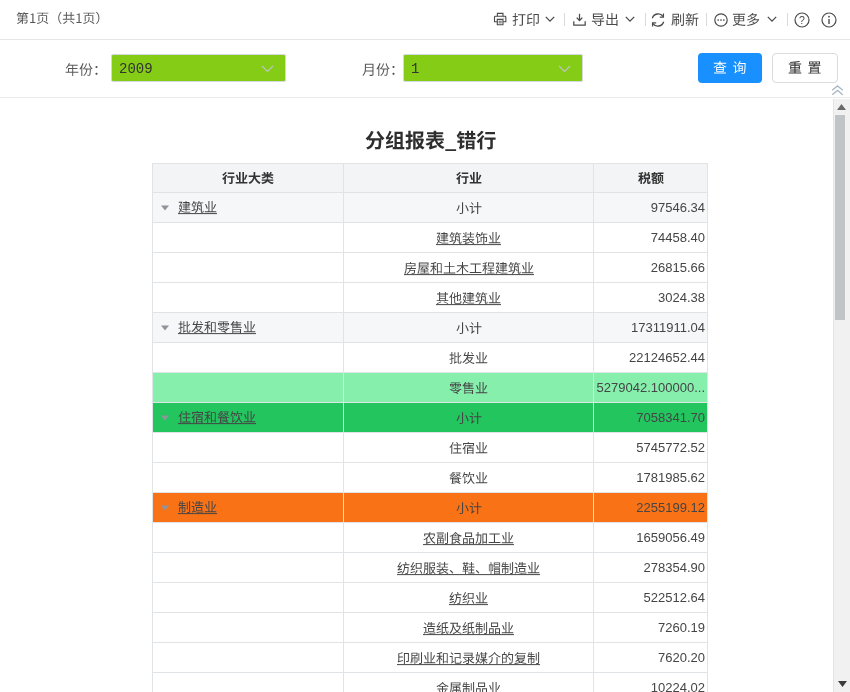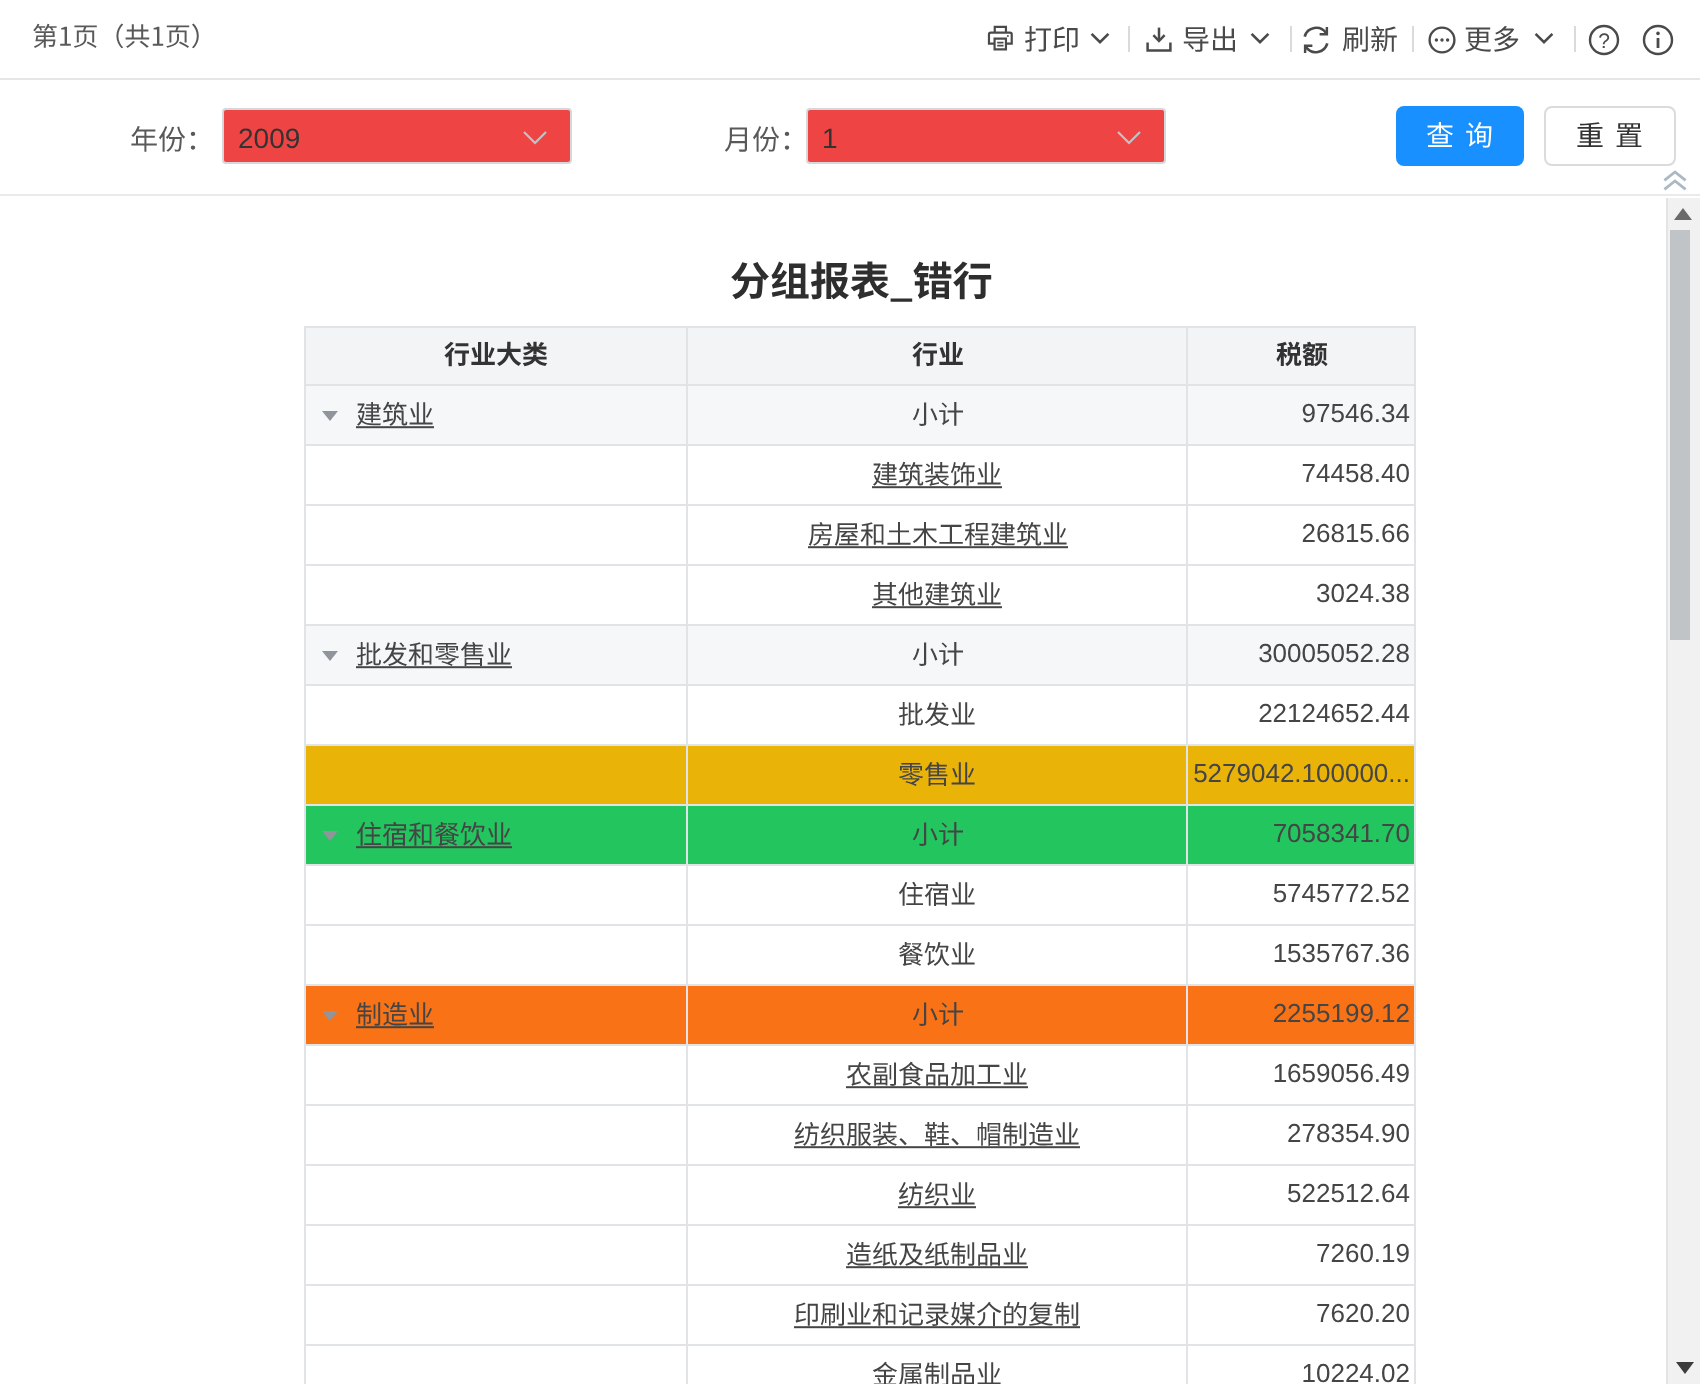--- a/index.html
+++ b/index.html
@@ -7,22 +7,22 @@
 .tb svg, #collapse svg, #scroll svg, .selbox .sc svg, #pageno svg,
 .plabel svg { display:block; }
 #topbar { position:absolute; left:0; top:0; width:850px; height:40px;
   border-bottom:1px solid #e4e6e8; }
 #pageno { position:absolute; left:15px; top:11px; }
 .tb { position:absolute; }
 .sep { position:absolute; width:1px; height:13px; top:13px; background:#d8dadc; }
 #parampanel { position:absolute; left:0; top:41px; width:850px; height:57px; }
 #parampanel .divider { position:absolute; left:0; bottom:0; width:850px; height:1px; background:#e8eaec; }
 .selbox { position:absolute; top:13px; height:28px; border:1px solid #d5d8db;
-  border-radius:2px; background:#ef4444; font-size:14px; color:#333;
-  display:flex; align-items:center; padding-left:7px; padding-top:1px; }
+  border-radius:2px; background:#84cc16; font-size:14px; color:#333;
+  display:flex; align-items:center; padding-left:7px; padding-top:1px;font-family:Liberation Mono, monospace; }
 .selbox .sc { position:absolute; right:11px; top:10px; }
 #btnq { position:absolute; left:698px; top:12px; width:64px; height:30px;
   background:#1890ff; border-radius:4px; display:flex; align-items:center; justify-content:center; }
 #btnr { position:absolute; left:772px; top:12px; width:66px; height:30px;
   background:#fff; border:1px solid #d9dbdd; border-radius:4px;
   display:flex; align-items:center; justify-content:center; }
 #collapse { position:absolute; left:831px; top:85px; }
 #content { position:absolute; left:0; top:99px; width:833px; height:593px;
   overflow:hidden; background:#fff;margin-top:20px; }
 #title { position:absolute; left:0; top:11px; width:860px; text-align:center; }
@@ -240,30 +240,30 @@
                 <svg width="80" height="15" viewBox="-1.0 -11.9 80 15">
                   <path fill="#454545" d="M2.4 -10.9V-8.3H0.6V-7.4H2.4V-4.5C1.7 -4.4 1 -4.2 0.4 -4L0.7 -3.1L2.4 -3.6V-0.2C2.4 -0 2.3 0 2.1 0.1C2 0.1 1.4 0.1 0.8 0C0.9 0.3 1.1 0.7 1.1 0.9C2 0.9 2.5 0.9 2.9 0.8C3.2 0.6 3.3 0.4 3.3 -0.2V-3.9L5 -4.4L4.8 -5.2L3.3 -4.8V-7.4H4.8V-8.3H3.3V-10.9ZM5.4 0.8C5.6 0.6 6 0.4 8.3 -0.6C8.2 -0.8 8.1 -1.2 8.1 -1.5L6.3 -0.8V-5.8H8.2V-6.7H6.3V-10.7H5.4V-1C5.4 -0.5 5.1 -0.2 4.9 -0C5.1 0.2 5.3 0.6 5.4 0.8ZM11.5 -7.9C11 -7.4 10.3 -6.8 9.7 -6.2V-10.7H8.7V-0.8C8.7 0.4 9 0.7 9.9 0.7C10.1 0.7 11.1 0.7 11.3 0.7C12.2 0.7 12.4 0.1 12.5 -1.6C12.2 -1.7 11.8 -1.9 11.6 -2.1C11.6 -0.6 11.5 -0.2 11.2 -0.2C11 -0.2 10.2 -0.2 10 -0.2C9.7 -0.2 9.7 -0.3 9.7 -0.8V-5.2C10.5 -5.8 11.5 -6.6 12.3 -7.3Z M21.7 -10.3C22.3 -9.7 23 -8.8 23.4 -8.3L24.2 -8.9C23.8 -9.3 23.1 -10.2 22.5 -10.7ZM14.9 -6.8C15 -6.9 15.4 -7 16.3 -7H18.1C17.2 -4.3 15.8 -2.2 13.4 -0.7C13.6 -0.6 14 -0.2 14.1 0C15.8 -1 17 -2.4 18 -4C18.5 -3 19.1 -2.1 19.9 -1.4C18.8 -0.6 17.5 -0.1 16.1 0.2C16.3 0.4 16.5 0.8 16.6 1.1C18.1 0.7 19.5 0.1 20.7 -0.8C21.8 0.1 23.3 0.7 24.9 1.1C25.1 0.8 25.3 0.4 25.5 0.2C23.9 -0.1 22.6 -0.7 21.4 -1.4C22.6 -2.4 23.4 -3.7 24 -5.4L23.3 -5.7L23.1 -5.6H18.7C18.9 -6.1 19.1 -6.5 19.2 -7H25.1L25.1 -8H19.5C19.7 -8.9 19.8 -9.8 20 -10.8L18.9 -11C18.8 -9.9 18.6 -8.9 18.3 -8H16C16.3 -8.6 16.7 -9.5 16.9 -10.4L15.9 -10.6C15.7 -9.6 15.2 -8.5 15 -8.2C14.9 -8 14.7 -7.8 14.5 -7.7C14.7 -7.5 14.8 -7 14.9 -6.8ZM20.6 -2C19.8 -2.8 19.1 -3.7 18.6 -4.7H22.6C22.2 -3.6 21.5 -2.7 20.6 -2Z M32.9 -9.7V0.5H33.9V-0.6H36.8V0.4H37.7V-9.7ZM33.9 -1.5V-8.8H36.8V-1.5ZM31.7 -10.8C30.6 -10.3 28.5 -9.9 26.8 -9.7C26.9 -9.5 27 -9.2 27.1 -8.9C27.7 -9 28.5 -9.1 29.2 -9.2V-7.1H26.6V-6.2H29C28.4 -4.5 27.3 -2.7 26.3 -1.7C26.5 -1.5 26.8 -1.1 26.9 -0.8C27.7 -1.7 28.6 -3.2 29.2 -4.8V1H30.2V-4.7C30.7 -4 31.5 -3 31.8 -2.5L32.4 -3.3C32 -3.7 30.7 -5.3 30.2 -5.8V-6.2H32.4V-7.1H30.2V-9.4C31 -9.6 31.7 -9.8 32.4 -10Z M41.5 -7.6V-6.9H44.3V-7.6ZM41.2 -6.3V-5.6H44.3V-6.3ZM46.6 -6.3V-5.6H49.8V-6.3ZM46.6 -7.6V-6.9H49.5V-7.6ZM40 -8.9V-6.6H40.9V-8.2H45V-6.2H45.9V-8.2H50.1V-6.6H51V-8.9H45.9V-9.7H50.2V-10.4H40.7V-9.7H45V-8.9ZM44.6 -3.9C45 -3.6 45.4 -3.1 45.7 -2.8H41.2V-2.1H48.3C47.6 -1.5 46.5 -1 45.7 -0.6C44.8 -0.9 43.9 -1.2 43.1 -1.4L42.7 -0.8C44.5 -0.3 46.7 0.5 47.9 1.1L48.3 0.4C47.9 0.2 47.4 -0 46.8 -0.2C47.9 -0.8 49.2 -1.6 49.9 -2.4L49.3 -2.9L49.2 -2.8H45.9L46.4 -3.2C46.1 -3.5 45.6 -4 45.2 -4.3ZM45.7 -5.9C44.3 -4.9 41.7 -4 39.5 -3.5C39.7 -3.3 39.9 -3 40 -2.8C41.8 -3.2 43.8 -3.9 45.3 -4.8C46.8 -4 49.3 -3.2 51 -2.8C51.2 -3 51.4 -3.4 51.6 -3.6C49.9 -3.9 47.5 -4.5 46.1 -5.2L46.4 -5.5Z M55.2 -10.9C54.6 -9.5 53.5 -8 52.4 -7.1C52.6 -6.9 53 -6.6 53.1 -6.4C53.5 -6.7 53.9 -7.2 54.3 -7.6V-3.3H55.2V-3.8H63.7V-4.6H59.5V-5.6H62.8V-6.3H59.5V-7.2H62.8V-7.9H59.5V-8.7H63.4V-9.5H59.7C59.5 -9.9 59.2 -10.5 58.9 -10.9L58.1 -10.7C58.3 -10.3 58.5 -9.9 58.6 -9.5H55.5C55.8 -9.9 56 -10.3 56.2 -10.7ZM54.3 -2.9V1.1H55.2V0.4H62V1.1H63V-2.9ZM55.2 -0.4V-2.1H62V-0.4ZM58.6 -7.2V-6.3H55.2V-7.2ZM58.6 -7.9H55.2V-8.7H58.6ZM58.6 -5.6V-4.6H55.2V-5.6Z M76.1 -7.9C75.6 -6.5 74.7 -4.6 73.9 -3.4L74.8 -3C75.5 -4.2 76.4 -6 77 -7.5ZM66.1 -7.7C66.8 -6.2 67.5 -4.2 67.8 -3.1L68.8 -3.4C68.5 -4.6 67.7 -6.5 67 -7.9ZM72.6 -10.8V-0.6H70.4V-10.8H69.4V-0.6H65.8V0.4H77.3V-0.6H73.6V-10.8Z"></path>
                   <rect x="0" y="1.2" width="78" height="1" fill="#454545"></rect>
                 </svg>
               </span>
             </div>
           </td>
           <td class="c2"><svg width="28" height="15" viewBox="-1.0 -11.9 28 15">
               <path fill="#454545" d="M6 -10.7V-0.3C6 -0.1 5.9 0 5.7 0C5.4 0.1 4.5 0.1 3.5 0C3.7 0.3 3.8 0.8 3.9 1C5.1 1.1 5.9 1 6.4 0.9C6.9 0.7 7.1 0.4 7.1 -0.3V-10.7ZM9.2 -7.4C10.3 -5.6 11.3 -3.1 11.6 -1.6L12.7 -2C12.3 -3.6 11.2 -6 10.1 -7.8ZM2.6 -7.7C2.3 -5.9 1.6 -3.7 0.4 -2.3C0.7 -2.2 1.1 -2 1.3 -1.8C2.5 -3.2 3.3 -5.6 3.7 -7.5Z M14.8 -10.1C15.5 -9.5 16.4 -8.6 16.8 -8L17.5 -8.7C17.1 -9.3 16.1 -10.1 15.4 -10.7ZM13.6 -6.8V-5.9H15.7V-1.2C15.7 -0.7 15.3 -0.3 15 -0.1C15.2 0.1 15.5 0.5 15.5 0.8C15.8 0.5 16.1 0.2 18.6 -1.5C18.5 -1.7 18.3 -2.1 18.3 -2.4L16.7 -1.3V-6.8ZM21.1 -10.9V-6.6H17.8V-5.6H21.1V1H22.2V-5.6H25.5V-6.6H22.2V-10.9Z"></path>
             </svg></td>
-          <td class="c3"><span class="num">30005052.28</span></td>
+          <td class="c3"><span class="num">17311911.04</span></td>
         </tr>
     <tr style="background:#fff">
           <td class="c1"></td>
           <td class="c2"><svg width="41" height="15" viewBox="-1.0 -11.9 41 15">
               <path fill="#454545" d="M2.4 -10.9V-8.3H0.6V-7.4H2.4V-4.5C1.7 -4.4 1 -4.2 0.4 -4L0.7 -3.1L2.4 -3.6V-0.2C2.4 -0 2.3 0 2.1 0.1C2 0.1 1.4 0.1 0.8 0C0.9 0.3 1.1 0.7 1.1 0.9C2 0.9 2.5 0.9 2.9 0.8C3.2 0.6 3.3 0.4 3.3 -0.2V-3.9L5 -4.4L4.8 -5.2L3.3 -4.8V-7.4H4.8V-8.3H3.3V-10.9ZM5.4 0.8C5.6 0.6 6 0.4 8.3 -0.6C8.2 -0.8 8.1 -1.2 8.1 -1.5L6.3 -0.8V-5.8H8.2V-6.7H6.3V-10.7H5.4V-1C5.4 -0.5 5.1 -0.2 4.9 -0C5.1 0.2 5.3 0.6 5.4 0.8ZM11.5 -7.9C11 -7.4 10.3 -6.8 9.7 -6.2V-10.7H8.7V-0.8C8.7 0.4 9 0.7 9.9 0.7C10.1 0.7 11.1 0.7 11.3 0.7C12.2 0.7 12.4 0.1 12.5 -1.6C12.2 -1.7 11.8 -1.9 11.6 -2.1C11.6 -0.6 11.5 -0.2 11.2 -0.2C11 -0.2 10.2 -0.2 10 -0.2C9.7 -0.2 9.7 -0.3 9.7 -0.8V-5.2C10.5 -5.8 11.5 -6.6 12.3 -7.3Z M21.7 -10.3C22.3 -9.7 23 -8.8 23.4 -8.3L24.2 -8.9C23.8 -9.3 23.1 -10.2 22.5 -10.7ZM14.9 -6.8C15 -6.9 15.4 -7 16.3 -7H18.1C17.2 -4.3 15.8 -2.2 13.4 -0.7C13.6 -0.6 14 -0.2 14.1 0C15.8 -1 17 -2.4 18 -4C18.5 -3 19.1 -2.1 19.9 -1.4C18.8 -0.6 17.5 -0.1 16.1 0.2C16.3 0.4 16.5 0.8 16.6 1.1C18.1 0.7 19.5 0.1 20.7 -0.8C21.8 0.1 23.3 0.7 24.9 1.1C25.1 0.8 25.3 0.4 25.5 0.2C23.9 -0.1 22.6 -0.7 21.4 -1.4C22.6 -2.4 23.4 -3.7 24 -5.4L23.3 -5.7L23.1 -5.6H18.7C18.9 -6.1 19.1 -6.5 19.2 -7H25.1L25.1 -8H19.5C19.7 -8.9 19.8 -9.8 20 -10.8L18.9 -11C18.8 -9.9 18.6 -8.9 18.3 -8H16C16.3 -8.6 16.7 -9.5 16.9 -10.4L15.9 -10.6C15.7 -9.6 15.2 -8.5 15 -8.2C14.9 -8 14.7 -7.8 14.5 -7.7C14.7 -7.5 14.8 -7 14.9 -6.8ZM20.6 -2C19.8 -2.8 19.1 -3.7 18.6 -4.7H22.6C22.2 -3.6 21.5 -2.7 20.6 -2Z M37.1 -7.9C36.6 -6.5 35.7 -4.6 34.9 -3.4L35.8 -3C36.5 -4.2 37.4 -6 38 -7.5ZM27.1 -7.7C27.8 -6.2 28.5 -4.2 28.8 -3.1L29.8 -3.4C29.5 -4.6 28.7 -6.5 28 -7.9ZM33.6 -10.8V-0.6H31.4V-10.8H30.4V-0.6H26.8V0.4H38.3V-0.6H34.6V-10.8Z"></path>
             </svg></td>
           <td class="c3"><span class="num">22124652.44</span></td>
         </tr>
-    <tr style="background:#eab308">
+    <tr style="background:#86efac">
           <td class="c1"></td>
           <td class="c2"><svg width="41" height="15" viewBox="-1.0 -11.9 41 15">
               <path fill="#454545" d="M2.5 -7.6V-6.9H5.3V-7.6ZM2.2 -6.3V-5.6H5.3V-6.3ZM7.6 -6.3V-5.6H10.8V-6.3ZM7.6 -7.6V-6.9H10.5V-7.6ZM1 -8.9V-6.6H1.9V-8.2H6V-6.2H6.9V-8.2H11.1V-6.6H12V-8.9H6.9V-9.7H11.2V-10.4H1.7V-9.7H6V-8.9ZM5.6 -3.9C6 -3.6 6.4 -3.1 6.7 -2.8H2.2V-2.1H9.3C8.6 -1.5 7.5 -1 6.7 -0.6C5.8 -0.9 4.9 -1.2 4.1 -1.4L3.7 -0.8C5.5 -0.3 7.7 0.5 8.9 1.1L9.3 0.4C8.9 0.2 8.4 -0 7.8 -0.2C8.9 -0.8 10.2 -1.6 10.9 -2.4L10.3 -2.9L10.2 -2.8H6.9L7.4 -3.2C7.1 -3.5 6.6 -4 6.2 -4.3ZM6.7 -5.9C5.3 -4.9 2.7 -4 0.5 -3.5C0.7 -3.3 0.9 -3 1 -2.8C2.8 -3.2 4.8 -3.9 6.3 -4.8C7.8 -4 10.3 -3.2 12 -2.8C12.2 -3 12.4 -3.4 12.6 -3.6C10.9 -3.9 8.4 -4.5 7.1 -5.2L7.4 -5.5Z M16.2 -10.9C15.6 -9.5 14.5 -8 13.4 -7.1C13.6 -6.9 14 -6.6 14.1 -6.4C14.5 -6.7 14.9 -7.2 15.3 -7.6V-3.3H16.2V-3.8H24.7V-4.6H20.5V-5.6H23.8V-6.3H20.5V-7.2H23.8V-7.9H20.5V-8.7H24.4V-9.5H20.7C20.5 -9.9 20.2 -10.5 19.9 -10.9L19.1 -10.7C19.3 -10.3 19.5 -9.9 19.6 -9.5H16.5C16.8 -9.9 17 -10.3 17.2 -10.7ZM15.3 -2.9V1.1H16.2V0.4H23V1.1H24V-2.9ZM16.2 -0.4V-2.1H23V-0.4ZM19.6 -7.2V-6.3H16.2V-7.2ZM19.6 -7.9H16.2V-8.7H19.6ZM19.6 -5.6V-4.6H16.2V-5.6Z M37.1 -7.9C36.6 -6.5 35.7 -4.6 34.9 -3.4L35.8 -3C36.5 -4.2 37.4 -6 38 -7.5ZM27.1 -7.7C27.8 -6.2 28.5 -4.2 28.8 -3.1L29.8 -3.4C29.5 -4.6 28.7 -6.5 28 -7.9ZM33.6 -10.8V-0.6H31.4V-10.8H30.4V-0.6H26.8V0.4H38.3V-0.6H34.6V-10.8Z"></path>
             </svg></td>
           <td class="c3"><span class="num">5279042.100000...</span></td>
         </tr>
     <tr style="background:#22c55e">
           <td class="c1">
             <div class="g">
               <svg width="8" height="6" viewBox="0 0 8 6">
@@ -287,21 +287,21 @@
           <td class="c2"><svg width="41" height="15" viewBox="-1.0 -11.9 41 15">
               <path fill="#454545" d="M7.1 -10.6C7.6 -10 8 -9.1 8.2 -8.5L9.2 -8.9C9 -9.4 8.5 -10.3 8 -11ZM3.7 -10.9C3 -8.9 1.8 -6.9 0.5 -5.7C0.7 -5.5 0.9 -4.9 1 -4.7C1.5 -5.2 1.9 -5.7 2.3 -6.3V1H3.3V-7.8C3.8 -8.7 4.3 -9.6 4.6 -10.6ZM4.1 -0.3V0.6H12.5V-0.3H8.8V-3.6H11.9V-4.6H8.8V-7.4H12.3V-8.4H4.4V-7.4H7.9V-4.6H4.8V-3.6H7.9V-0.3Z M18.6 -10.7C18.7 -10.4 18.9 -10.1 19 -9.8H14.1V-7.6H15.1V-8.9H24V-7.8H25V-9.8H20.2C20 -10.1 19.8 -10.6 19.6 -11ZM18 -5.4V1.1H19V0.3H23.5V1H24.5V-5.4H21.3L21.7 -6.7H25.1V-7.6H17.5V-6.7H20.6C20.6 -6.2 20.4 -5.8 20.3 -5.4ZM19 -2.2H23.5V-0.5H19ZM19 -3V-4.5H23.5V-3ZM16.5 -8.2C15.8 -6.6 14.7 -5.1 13.4 -4.1C13.6 -3.9 13.9 -3.4 14.1 -3.2C14.5 -3.6 14.9 -4.1 15.4 -4.6V1H16.3V-5.9C16.7 -6.5 17.1 -7.2 17.4 -7.9Z M37.1 -7.9C36.6 -6.5 35.7 -4.6 34.9 -3.4L35.8 -3C36.5 -4.2 37.4 -6 38 -7.5ZM27.1 -7.7C27.8 -6.2 28.5 -4.2 28.8 -3.1L29.8 -3.4C29.5 -4.6 28.7 -6.5 28 -7.9ZM33.6 -10.8V-0.6H31.4V-10.8H30.4V-0.6H26.8V0.4H38.3V-0.6H34.6V-10.8Z"></path>
             </svg></td>
           <td class="c3"><span class="num">5745772.52</span></td>
         </tr>
     <tr style="background:#fff">
           <td class="c1"></td>
           <td class="c2"><svg width="41" height="15" viewBox="-1.0 -11.9 41 15">
               <path fill="#454545" d="M2 -7.4C2.3 -7.2 2.7 -6.9 3 -6.7C2.2 -6.3 1.5 -6 0.7 -5.8C0.9 -5.6 1.1 -5.3 1.2 -5.1C3.1 -5.7 5.2 -6.9 6.1 -8.7L5.6 -9.1L5.4 -9H4.3V-9.6H6.5V-10.3H4.3V-10.9H3.4V-9H3.2L3.3 -9.3L2.5 -9.4C2.1 -8.8 1.5 -8.1 0.5 -7.5C0.7 -7.4 0.9 -7.2 1.1 -7C1.7 -7.4 2.3 -7.9 2.7 -8.4H5C4.6 -7.9 4.1 -7.5 3.6 -7.1C3.3 -7.3 2.9 -7.6 2.5 -7.8ZM7 -8.7C7.5 -8.4 8.1 -8.1 8.6 -7.8C8.2 -7.5 7.7 -7.3 7.3 -7.2C7.4 -7 7.7 -6.7 7.8 -6.5C8.3 -6.7 8.9 -7 9.4 -7.3C10.2 -6.9 10.8 -6.4 11.2 -6L11.8 -6.6C11.4 -7 10.8 -7.4 10.1 -7.9C10.8 -8.5 11.4 -9.2 11.7 -10.1L11.2 -10.4L11.1 -10.3H7V-9.6H10.6C10.3 -9.1 9.9 -8.7 9.4 -8.3C8.8 -8.6 8.2 -8.9 7.6 -9.2ZM9.1 -2.8V-2.1H4V-2.8ZM9.1 -3.3H4V-4H9.1ZM5.8 -5.3C5.9 -5.1 6.1 -4.8 6.3 -4.6H3.9C4.8 -5.1 5.7 -5.6 6.5 -6.3C7.3 -5.6 8.3 -5.1 9.4 -4.6H7.3C7.1 -4.9 6.8 -5.3 6.5 -5.5ZM2.8 1C3 0.9 3.5 0.8 6.8 0.3C6.8 0.1 6.9 -0.2 6.9 -0.5L4 -0.1V-1.5H6.7L6.3 -1C7.9 -0.4 10 0.4 11 1L11.6 0.4C11.1 0.1 10.5 -0.2 9.9 -0.4C10.4 -0.8 10.9 -1.2 11.4 -1.6L10.6 -2C10.3 -1.7 9.7 -1.1 9.1 -0.7C8.4 -1 7.6 -1.3 6.9 -1.5H10V-4.3C10.7 -4.1 11.4 -3.9 12 -3.7C12.1 -4 12.4 -4.3 12.6 -4.5C10.6 -4.9 8.3 -5.8 7 -6.8L7.3 -7.1L6.5 -7.5C5.3 -6 2.9 -4.9 0.6 -4.3C0.8 -4.1 1 -3.8 1.1 -3.5C1.8 -3.7 2.4 -3.9 3 -4.2V-0.6C3 -0 2.7 0.2 2.4 0.2C2.6 0.4 2.7 0.8 2.8 1Z M20.2 -10.9C19.9 -9 19.4 -7.2 18.5 -6.1C18.7 -5.9 19.2 -5.7 19.3 -5.5C19.8 -6.2 20.2 -7.1 20.6 -8.1H24.2C24 -7.3 23.9 -6.6 23.7 -6.1L24.5 -5.8C24.8 -6.6 25.1 -7.8 25.3 -8.8L24.7 -9L24.5 -9H20.8C21 -9.5 21.1 -10.1 21.2 -10.8ZM21.3 -7.1V-6.3C21.3 -4.4 21.1 -1.6 17.8 0.4C18 0.6 18.4 0.9 18.5 1.1C20.5 -0.2 21.5 -1.7 21.9 -3.2C22.5 -1.2 23.5 0.3 25.1 1.1C25.2 0.8 25.5 0.5 25.7 0.3C23.8 -0.6 22.8 -2.7 22.3 -5.3C22.3 -5.6 22.3 -6 22.3 -6.3V-7.1ZM15 -10.9C14.7 -8.9 14.1 -7.1 13.3 -5.8C13.5 -5.7 13.9 -5.4 14 -5.2C14.5 -6 14.9 -6.9 15.3 -8H17.6C17.4 -7.3 17.1 -6.7 16.9 -6.3L17.7 -6C18.1 -6.7 18.5 -7.8 18.8 -8.7L18.1 -8.9L17.9 -8.9H15.5C15.7 -9.5 15.8 -10.1 15.9 -10.7ZM15.2 0.9C15.4 0.6 15.7 0.4 18.3 -1.3C18.2 -1.5 18.1 -1.9 18 -2.1L16.3 -1V-6.4H15.4V-1.1C15.4 -0.5 14.9 -0.1 14.6 0.1C14.8 0.2 15.1 0.6 15.2 0.9Z M37.1 -7.9C36.6 -6.5 35.7 -4.6 34.9 -3.4L35.8 -3C36.5 -4.2 37.4 -6 38 -7.5ZM27.1 -7.7C27.8 -6.2 28.5 -4.2 28.8 -3.1L29.8 -3.4C29.5 -4.6 28.7 -6.5 28 -7.9ZM33.6 -10.8V-0.6H31.4V-10.8H30.4V-0.6H26.8V0.4H38.3V-0.6H34.6V-10.8Z"></path>
             </svg></td>
-          <td class="c3"><span class="num">1535767.36</span></td>
+          <td class="c3"><span class="num">1781985.62</span></td>
         </tr>
     <tr style="background:#f97316">
           <td class="c1">
             <div class="g">
               <svg width="8" height="6" viewBox="0 0 8 6">
                 <path d="M0 .5h8L4 5.5z" fill="#8f959b"></path>
               </svg>
               <span class="gt">
                 <svg width="41" height="15" viewBox="-1.0 -11.9 41 15">
                   <path fill="#454545" d="M8.8 -9.7V-2.5H9.7V-9.7ZM11.1 -10.8V-0.3C11.1 -0.1 11 -0 10.8 -0C10.6 -0 9.9 -0 9.1 -0C9.2 0.3 9.4 0.7 9.4 1C10.4 1 11.1 1 11.5 0.8C11.9 0.6 12.1 0.3 12.1 -0.3V-10.8ZM1.8 -10.6C1.6 -9.3 1.1 -8 0.5 -7.2C0.8 -7.1 1.2 -6.9 1.4 -6.8C1.6 -7.2 1.8 -7.6 2.1 -8.2H3.8V-6.8H0.6V-5.9H3.8V-4.6H1.2V-0H2.1V-3.7H3.8V1H4.7V-3.7H6.5V-1C6.5 -0.9 6.5 -0.8 6.3 -0.8C6.2 -0.8 5.7 -0.8 5.2 -0.8C5.3 -0.6 5.4 -0.2 5.5 0C6.2 0 6.7 0 7 -0.1C7.3 -0.3 7.4 -0.5 7.4 -1V-4.6H4.7V-5.9H7.9V-6.8H4.7V-8.2H7.3V-9H4.7V-10.9H3.8V-9H2.4C2.5 -9.5 2.7 -10 2.8 -10.4Z M13.9 -9.9C14.6 -9.2 15.5 -8.4 15.9 -7.8L16.6 -8.4C16.2 -8.9 15.4 -9.8 14.6 -10.4ZM18.9 -4H23.3V-2H18.9ZM18 -4.9V-1.2H24.3V-4.9ZM20.7 -10.9V-9.3H19.1C19.3 -9.7 19.5 -10.1 19.6 -10.5L18.7 -10.8C18.3 -9.5 17.7 -8.3 17 -7.5C17.2 -7.4 17.6 -7.2 17.8 -7.1C18.1 -7.4 18.4 -7.9 18.7 -8.4H20.7V-6.8H17V-5.9H25.3V-6.8H21.7V-8.4H24.8V-9.3H21.7V-10.9ZM16.3 -5.9H13.6V-5H15.3V-1.1C14.8 -0.9 14.2 -0.5 13.6 0.1L14.2 0.9C14.9 0.2 15.5 -0.4 16 -0.4C16.2 -0.4 16.6 -0.1 17.1 0.2C17.9 0.7 19 0.8 20.5 0.8C21.9 0.8 24.2 0.7 25.3 0.7C25.4 0.4 25.5 -0.1 25.6 -0.3C24.2 -0.2 22.1 -0.1 20.5 -0.1C19.1 -0.1 18 -0.1 17.3 -0.6C16.8 -0.9 16.5 -1.1 16.3 -1.2Z M37.1 -7.9C36.6 -6.5 35.7 -4.6 34.9 -3.4L35.8 -3C36.5 -4.2 37.4 -6 38 -7.5ZM27.1 -7.7C27.8 -6.2 28.5 -4.2 28.8 -3.1L29.8 -3.4C29.5 -4.6 28.7 -6.5 28 -7.9ZM33.6 -10.8V-0.6H31.4V-10.8H30.4V-0.6H26.8V0.4H38.3V-0.6H34.6V-10.8Z"></path>

